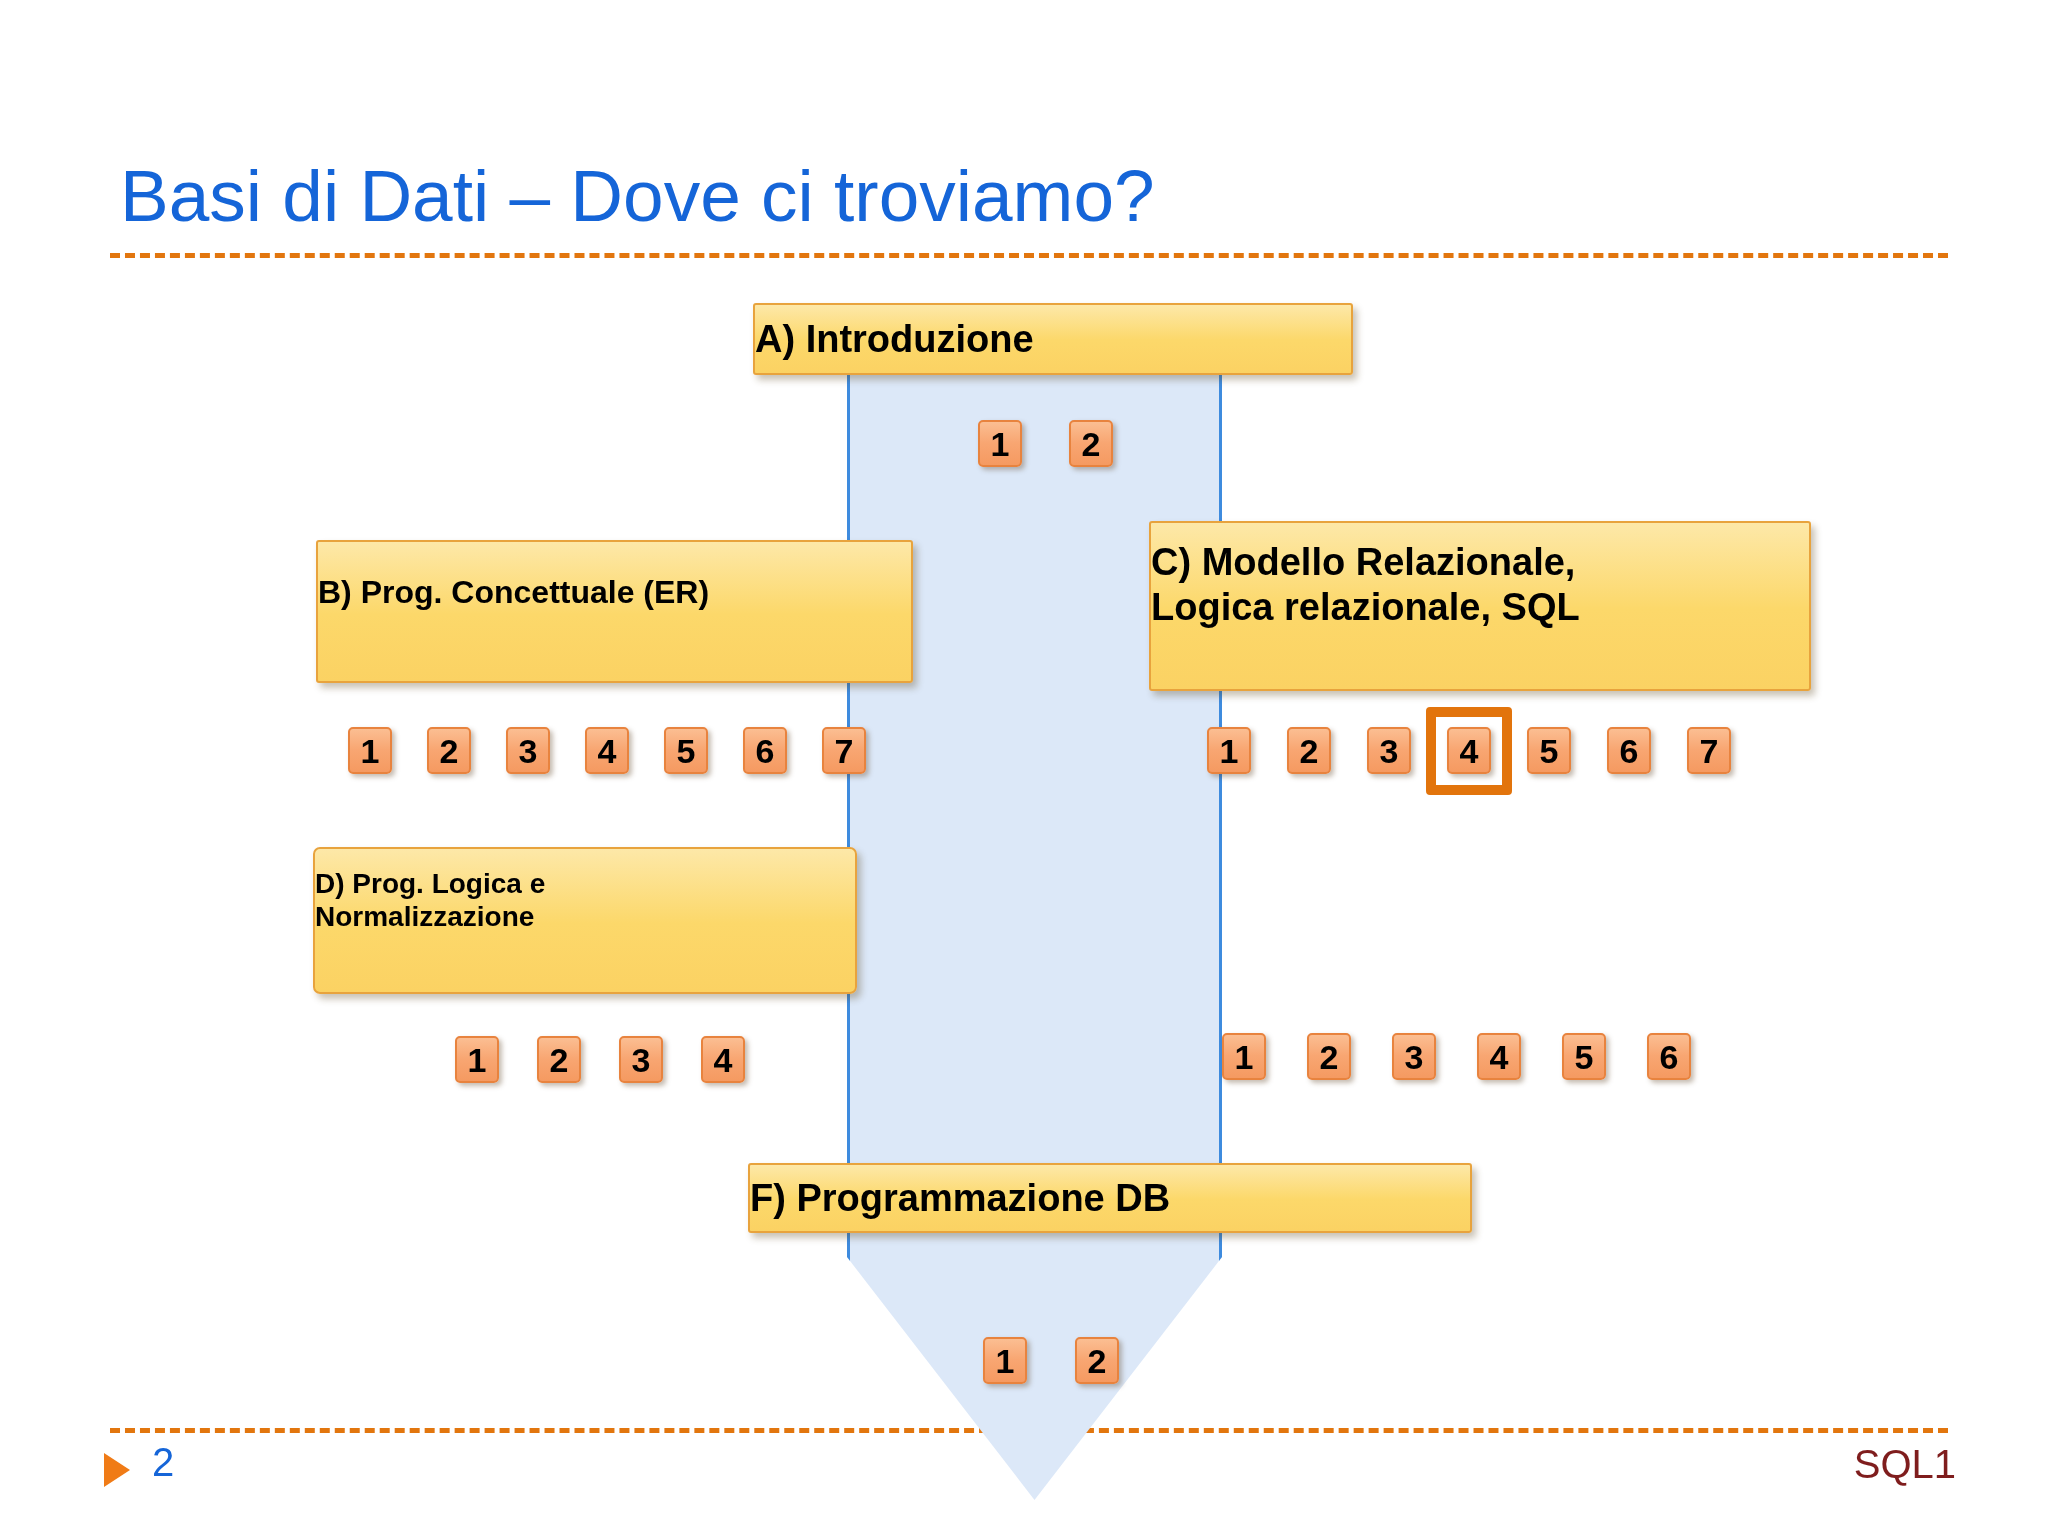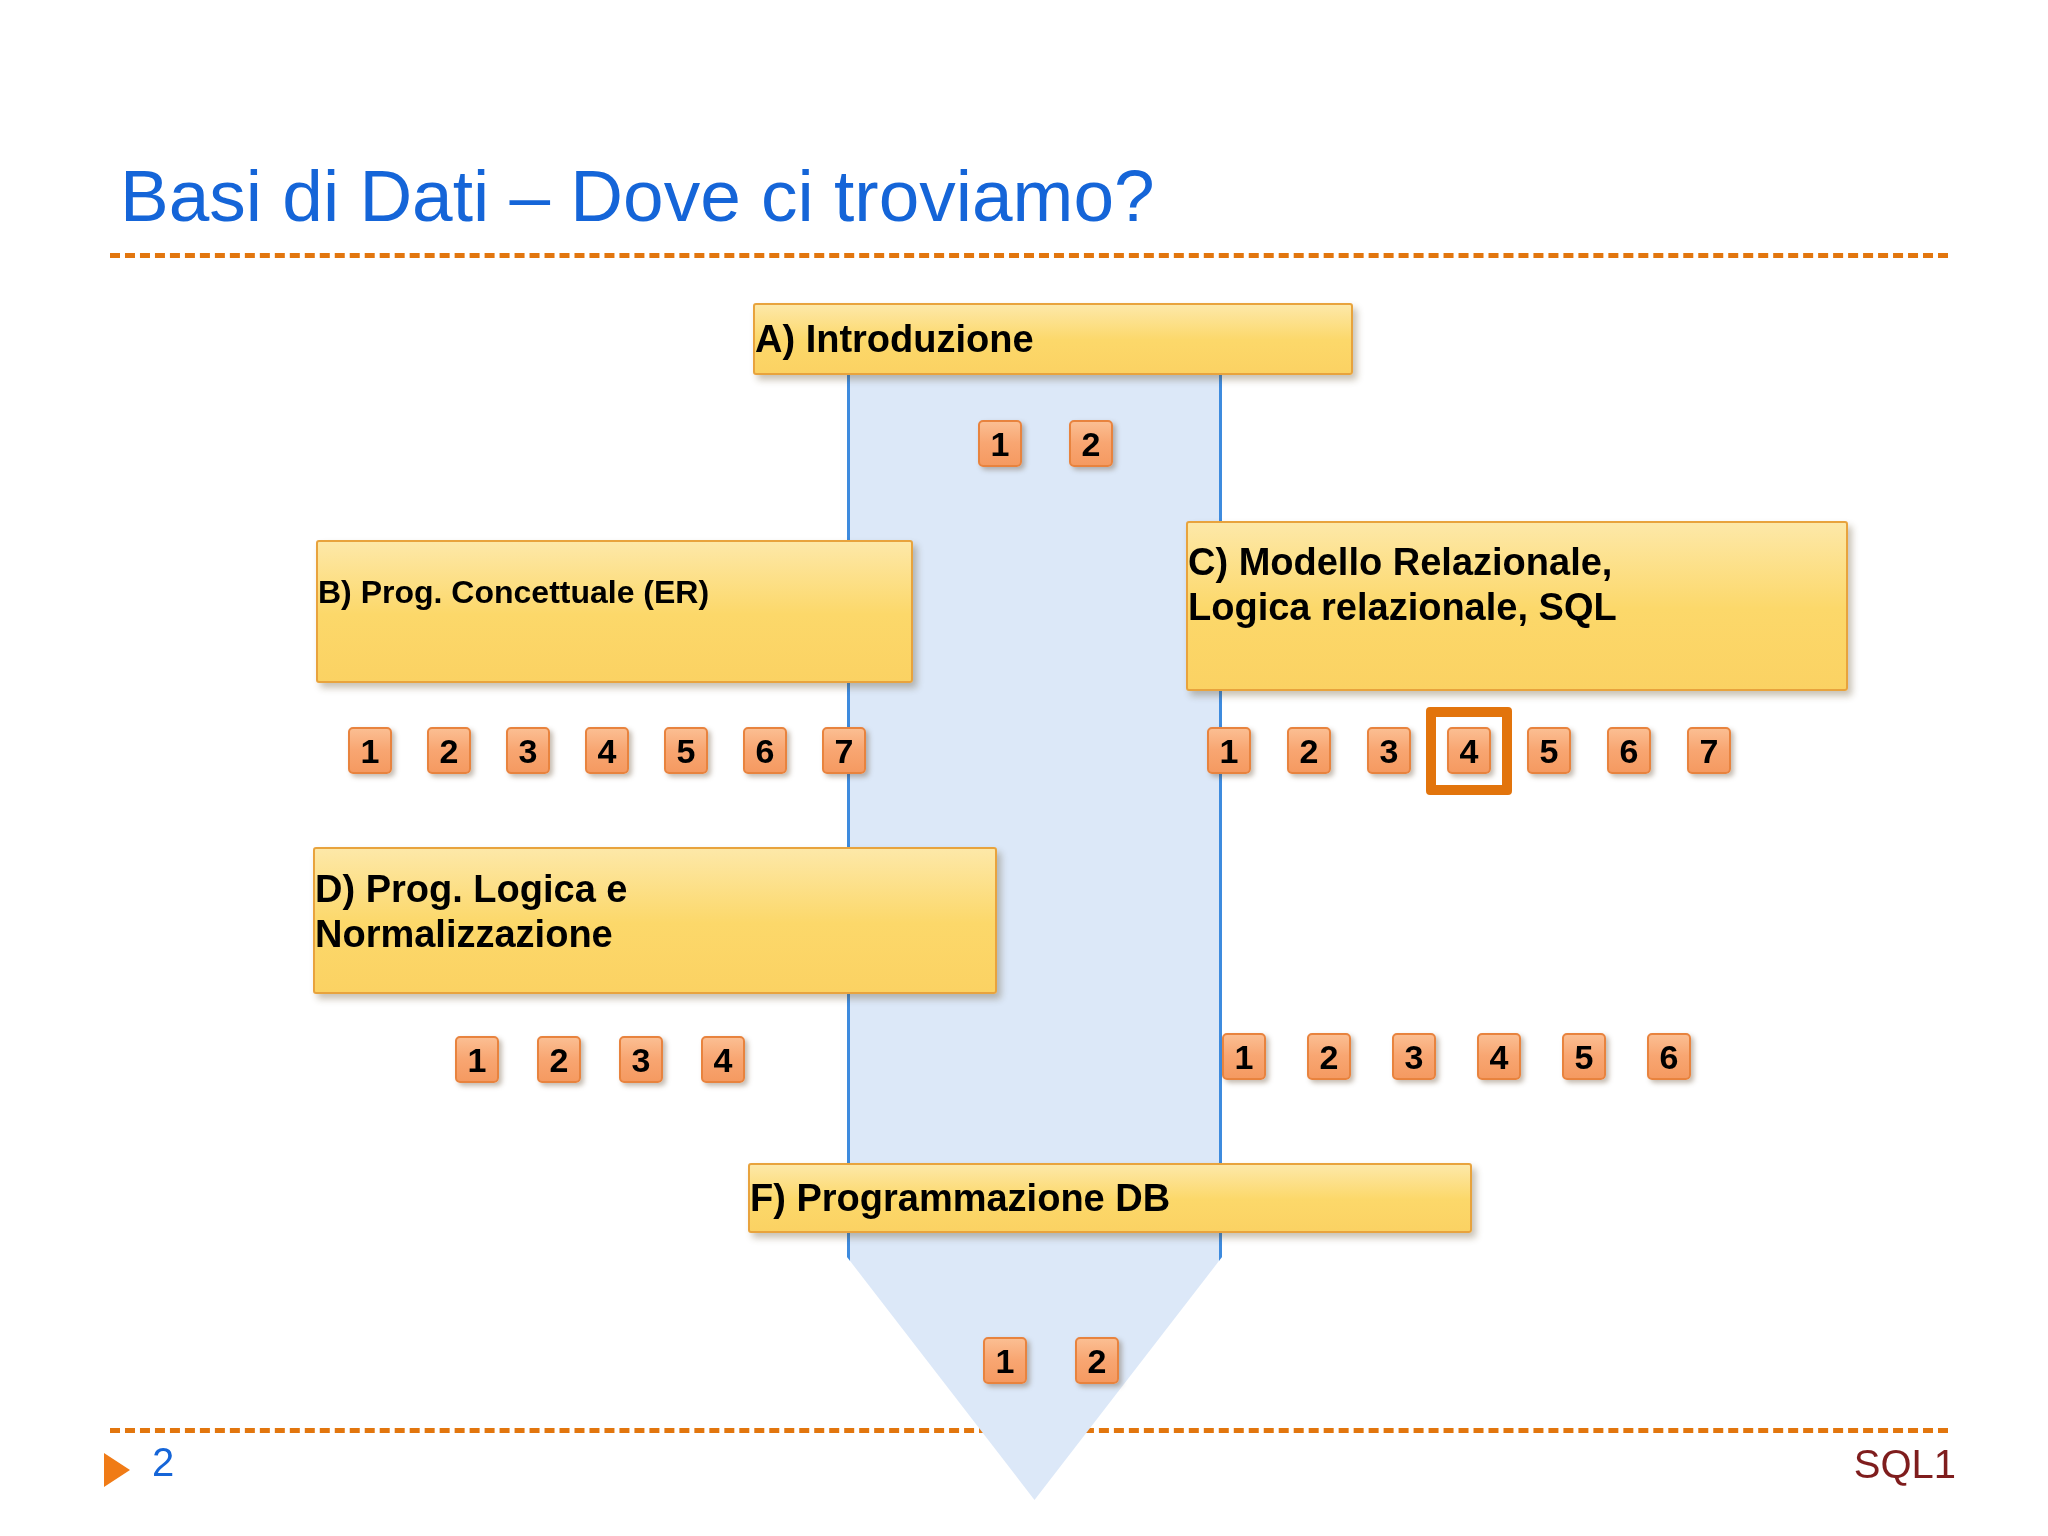--- a/index.html
+++ b/index.html
@@ -80,25 +80,25 @@
   #box-a {
     left: 753px; top: 303px; width: 600px; height: 72px;
     font-size: 38px; align-items: center;
   }
   #box-b {
     left: 316px; top: 540px; width: 597px; height: 143px;
     font-size: 32px; padding-top: 32px;
   }
   #box-c {
     left: 1149px; top: 521px; width: 662px; height: 170px;
-    font-size: 38px; padding-top: 17px; margin-left: 37px;
+    font-size: 38px; padding-top: 17px;
   }
   #box-d {
-    left: 313px; top: 847px; width: 684px; height: 147px;
-    font-size: 38px; padding-top: 18px;
+    left: 313px; top: 847px; width: 544px; height: 147px;
+    font-size: 28px; padding-top: 18px; border-radius: 7px;
   }
   #box-e {
     left: 1146px; top: 847px; width: 661px; height: 134px;
     font-size: 38px; padding-top: 22px;
   }
   #box-f {
     left: 748px; top: 1163px; width: 724px; height: 70px;
     font-size: 38px; align-items: center;
   }
 

